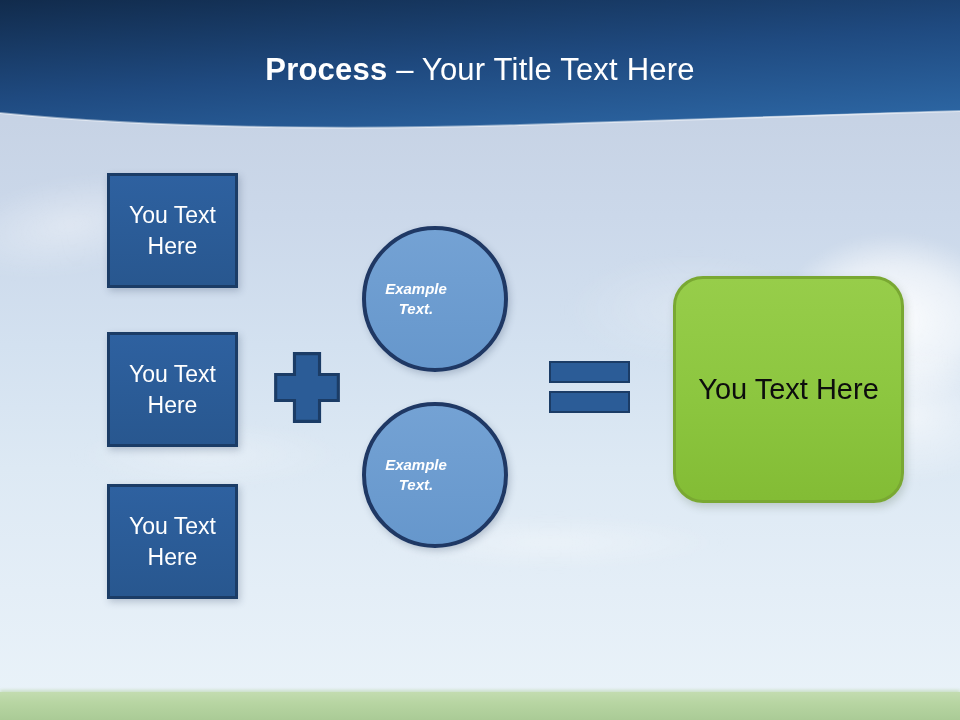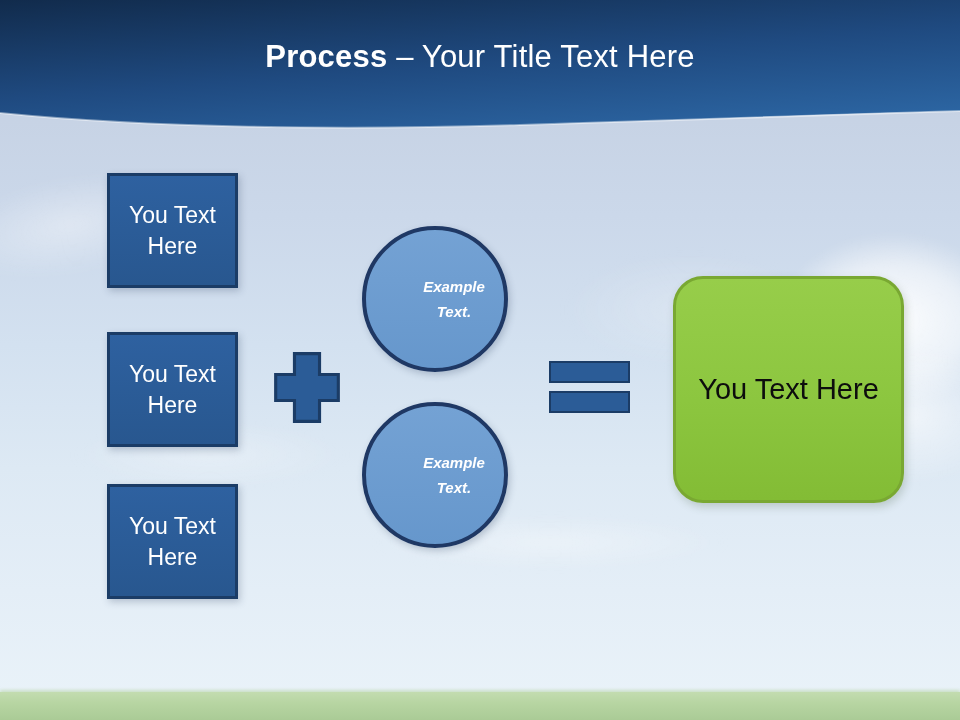--- a/index.html
+++ b/index.html
@@ -17,43 +17,43 @@
   .cloud6{left:560px;top:250px;width:260px;height:120px;background:radial-gradient(ellipse at center,rgba(255,255,255,.22) 0%,rgba(255,255,255,0) 70%);}
 
   #grass{
     position:absolute;left:0;bottom:0;width:960px;height:28px;
     background:linear-gradient(180deg,#c3dcb0 0%,#b7d5a2 40%,#aacb96 100%);
     box-shadow:0 -2px 3px rgba(180,210,160,.55);
   }
 
   #header-band{position:absolute;left:0;top:0;width:960px;height:140px;}
   #slide-title{
-    position:absolute;left:0;top:39px;width:960px;text-align:center;
+    position:absolute;left:0;top:52px;width:960px;text-align:center;
     color:#ffffff;font-size:31px;letter-spacing:.2px;white-space:pre;
   }
   #slide-title .t-bold{font-weight:bold;}
 
   .input-box{
     position:absolute;left:107px;width:131px;height:115px;
     background:linear-gradient(180deg,#2e61a0 0%,#28578f 100%);
     border:3px solid #1b3c66;
     display:flex;align-items:center;justify-content:center;text-align:center;
     color:#ffffff;font-size:23px;line-height:31px;padding:0 6px;
     box-shadow:2px 3px 7px rgba(40,60,90,.25);
   }
   .box1{top:173px;}
   .box2{top:332px;}
   .box3{top:484px;}
 
   .example-circle{
     position:absolute;left:362px;width:146px;height:146px;border-radius:50%;
     background:linear-gradient(180deg,#74a2d4 0%,#6697cc 100%);
     border:4px solid #1f3864;
-    display:flex;align-items:center;justify-content:flex-end;text-align:center;
-    color:#ffffff;font-size:15px;line-height:25px;font-weight:bold;font-style:italic;
+    display:flex;align-items:center;justify-content:flex-start;text-align:center;
+    color:#ffffff;font-size:15px;line-height:20px;font-weight:bold;font-style:italic;
     box-shadow:2px 3px 7px rgba(40,60,90,.25);
   }
   .circle1{top:226px;}
   .circle2{top:402px;}
   .example-circle .lbl{width:100px;}
 
   #plus-sign{position:absolute;left:274px;top:352px;width:66px;height:71px;}
   .eq-bar{
     position:absolute;left:549px;width:81px;height:22px;
     background:#2b5c97;border:2px solid #1b3c66;

